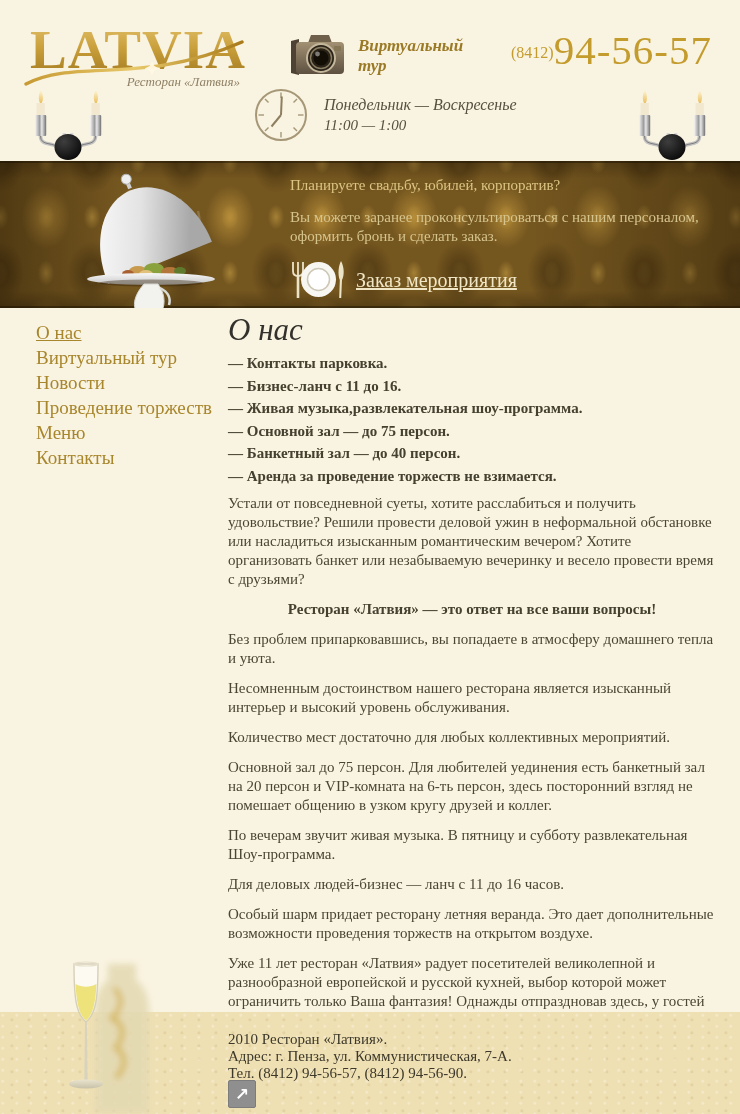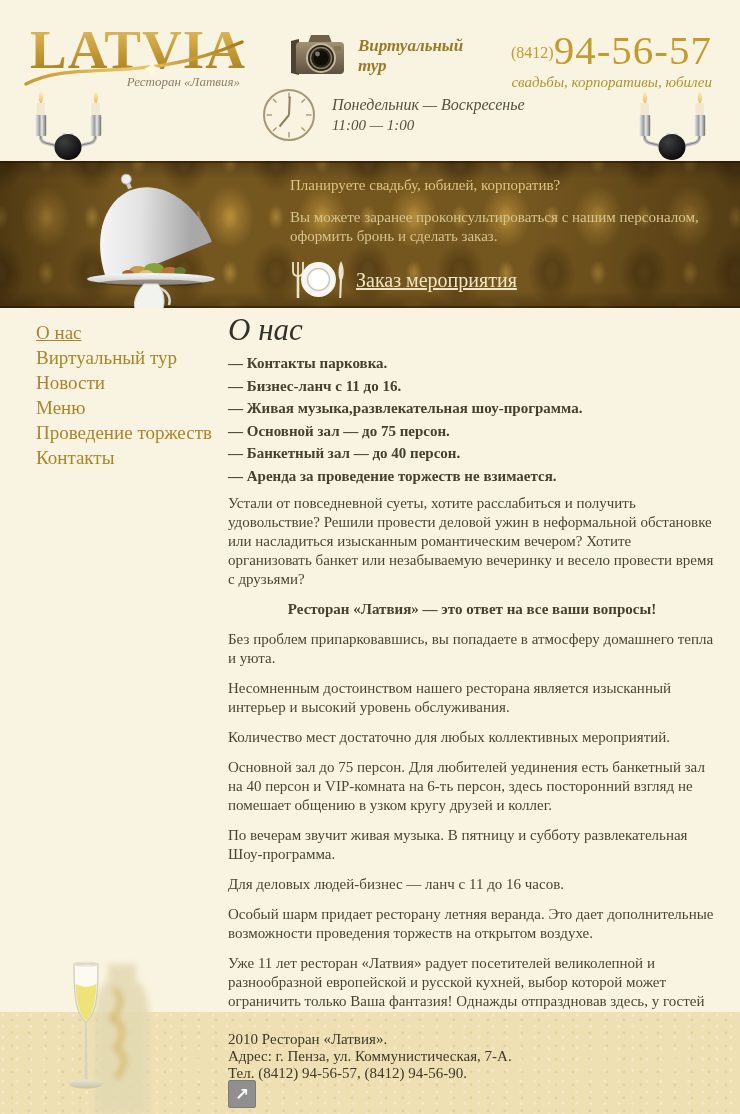--- a/index.html
+++ b/index.html
@@ -21,21 +21,21 @@
   }
   .logo-swoosh{position:absolute;left:-6px;top:6px;pointer-events:none;}
   .logo-subtitle{
     text-align:right;font-style:italic;font-size:13px;color:#8f8165;margin-top:-4px;
   }
   .vtour{position:absolute;left:288px;top:30px;display:flex;align-items:flex-start;text-decoration:none;}
   .vtour-label{
     margin-left:10px;margin-top:6px;font-style:italic;font-weight:700;
     font-size:17px;line-height:20px;color:#9b7a26;width:110px;
   }
-  .hours{position:absolute;left:262px;top:88px;display:flex;align-items:center;}
+  .hours{position:absolute;left:254px;top:88px;display:flex;align-items:center;}
   .hours-text{margin-left:16px;font-style:italic;color:#565040;}
   .hours-days{font-size:16px;line-height:20px;}
   .hours-time{font-size:15px;line-height:20px;}
   .phone-block{position:absolute;right:28px;top:26px;text-align:right;}
   .phone-line{color:#c49c2e;white-space:nowrap;}
   .phone-code{font-size:16px;vertical-align:6px;margin-right:0;}
   .phone-number{font-size:41px;letter-spacing:1px;}
   .phone-tagline{font-style:italic;font-size:15px;color:#b2952e;margin-top:0px;}
   .sconce{position:absolute;top:90px;width:84px;height:70px;}
   .sconce-left{left:26px;}
@@ -157,21 +157,20 @@
       <div class="hours-text">
         <div class="hours-days">Понедельник — Воскресенье</div>
         <div class="hours-time">11:00 — 1:00</div>
       </div>
     </div>
 
     <div class="phone-block">
       <div class="phone-line">
         <span class="phone-code">(8412)</span><span class="phone-number">94-56-57</span>
       </div>
-      <div class="phone-tagline">свадьбы, корпоративы, юбилеи</div>
     </div>
 
     <svg class="sconce sconce-left" viewBox="0 0 84 70">
       <defs>
         <linearGradient id="chr" x1="0" y1="0" x2="1" y2="0">
           <stop offset="0" stop-color="#f2f2f2"></stop>
             <stop offset="0.4" stop-color="#9c9c9c"></stop>
           <stop offset="0.6" stop-color="#e8e8e8"></stop>
             <stop offset="1" stop-color="#6f6f6f"></stop>
         </linearGradient>
@@ -266,40 +265,40 @@
         <circle cx="30.5" cy="26.5" r="11" fill="#ffffff" stroke="#ccc7b7" stroke-width="1.5"></circle>
       </svg>
       <span class="order-label">Заказ мероприятия</span>
     </a>
   </div>
 
   <nav class="sidebar-nav">
     <a class="nav-item active" href="#">О нас</a>
     <a class="nav-item" href="#">Виртуальный тур</a>
     <a class="nav-item" href="#">Новости</a>
+    <a class="nav-item" href="#">Проведение торжеств</a>
     <a class="nav-item" href="#">Меню</a>
-    <a class="nav-item" href="#">Проведение торжеств</a>
     <a class="nav-item" href="#">Контакты</a>
   </nav>
 
   <div class="content">
     <h1 class="page-title">О нас</h1>
     <div class="feature-item">— Контакты парковка.</div>
     <div class="feature-item">— Бизнес-ланч с 11 до 16.</div>
     <div class="feature-item">— Живая музыка,развлекательная шоу-программа.</div>
     <div class="feature-item">— Основной зал — до 75 персон.</div>
     <div class="feature-item">— Банкетный зал — до 40 персон.</div>
     <div class="feature-item">— Аренда за проведение торжеств не взимается.</div>
 
     <p>Устали от повседневной суеты, хотите расслабиться и получить удовольствие? Решили провести деловой ужин в неформальной обстановке или насладиться изысканным романтическим вечером? Хотите организовать банкет или незабываемую вечеринку и весело провести время с друзьями?</p>
     <div class="highlight">Ресторан «Латвия» — это ответ на все ваши вопросы!</div>
     <p>Без проблем припарковавшись, вы попадаете в атмосферу домашнего тепла и уюта.</p>
     <p>Несомненным достоинством нашего ресторана является изысканный интерьер и высокий уровень обслуживания.</p>
     <p>Количество мест достаточно для любых коллективных мероприятий.</p>
-    <p>Основной зал до 75 персон. Для любителей уединения есть банкетный зал на 40 персон и VIP-комната на 6-ть персон, здесь посторонний взгляд не помешает общению в узком кругу друзей и коллег.</p>
+    <p>Основной зал до 75 персон. Для любителей уединения есть банкетный зал на 20 персон и VIP-комната на 6-ть персон, здесь посторонний взгляд не помешает общению в узком кругу друзей и коллег.</p>
     <p>По вечерам звучит живая музыка. В пятницу и субботу развлекательная Шоу-программа.</p>
     <p>Для деловых людей-бизнес — ланч с 11 до 16 часов.</p>
     <p>Особый шарм придает ресторану летняя веранда. Это дает дополнительные возможности проведения торжеств на открытом воздухе.</p>
     <p>Уже 11 лет ресторан «Латвия» радует посетителей великолепной и разнообразной европейской и русской кухней, выбор которой может ограничить только Ваша фантазия! Однажды отпраздновав здесь, у гостей не возникает желания на следующее торжество искать другое место, это потому, что индивидуальный подход к каждому пожеланию гостя- норма, а не исключение.</p>
 
   </div>
 
   <div class="footer-band"></div>
 
   <svg class="footer-art" width="140" height="156" viewBox="0 0 140 156">

